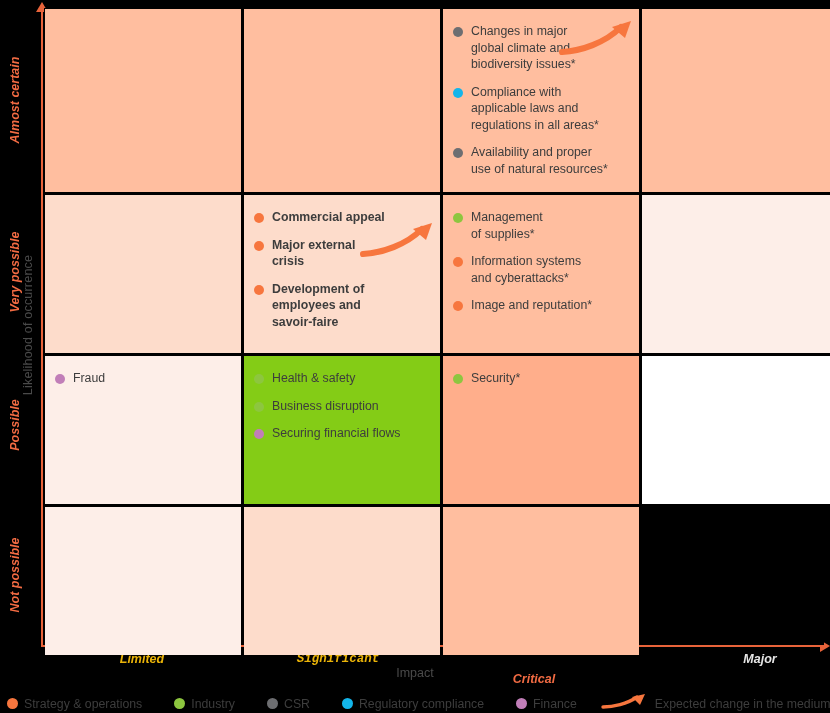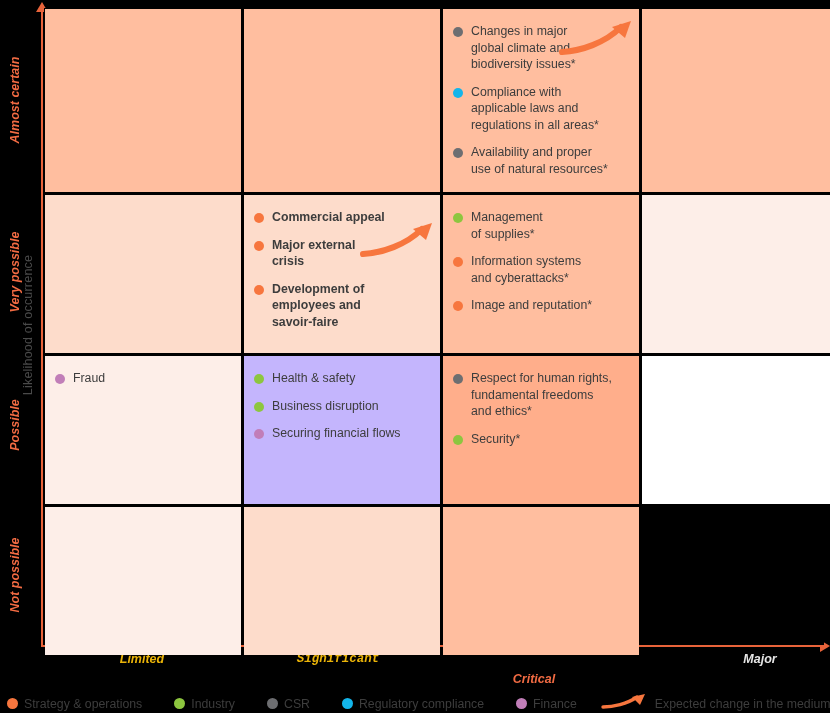--- a/index.html
+++ b/index.html
@@ -164,20 +164,21 @@
   <div class="y-axis-arrow"></div>
   <div class="y-axis-title" style="color: rgb(74, 74, 74);">Likelihood of occurrence</div>
 
   <div class="y-tick" style="top: 93px; color: rgb(242, 107, 67);">Almost certain</div>
   <div class="y-tick" style="top: 265px; color: rgb(242, 107, 67);">Very possible</div>
   <div class="y-tick" style="top: 418px; color: rgb(242, 107, 67);">Possible</div>
   <div class="y-tick" style="top: 568px; color: rgb(242, 107, 67);">Not possible</div>
 
   <div class="x-axis-line"></div>
   <div class="x-axis-arrow"></div>
+  <div class="x-axis-title" style="color: rgb(74, 74, 74);">Impact</div>
 
   <div class="x-tick" style="left: 44px; width: 196px; color: #eab308;">Limited</div>
   <div class="x-tick" style="left: 240px; width: 196px; color: #eab308; font-family: Liberation Mono, monospace;">Significant</div>
   <div class="x-tick" style="left: 436px; width: 196px; color: rgb(242, 107, 67); margin-top: 20px;">Critical</div>
   <div class="x-tick" style="left: 664px; width: 192px; color: #e5e5e5;">Major</div>
 
   <div class="grid">
 
     <div class="cell" style="background: rgb(255, 190, 159);"></div>
     <div class="cell" style="background: rgb(255, 190, 159);"></div>
@@ -245,41 +246,35 @@
       </div>
     </div>
 
     <div class="cell" style="background: rgb(253, 238, 232);"></div>
     <div class="cell" style="background: rgb(253, 238, 232);">
       <div class="entry">
         <span class="dot" style="background: rgb(193, 126, 184);"></span>
         <span class="entry-label">Fraud</span>
       </div>
     </div>
-    <div class="cell" style="background: #c4b5fd;">
+    <div class="cell" style="background: #84cc16;">
       <div class="entry">
         <span class="dot" style="background: rgb(141, 198, 63);"></span>
         <span class="entry-label">Health &amp; safety</span>
       </div>
       <div class="entry">
         <span class="dot" style="background: rgb(141, 198, 63);"></span>
         <span class="entry-label">Business disruption</span>
       </div>
       <div class="entry">
         <span class="dot" style="background: rgb(193, 126, 184);"></span>
         <span class="entry-label">Securing financial flows</span>
       </div>
     </div>
     <div class="cell" style="background: rgb(255, 174, 139);">
-      <div class="entry">
-        <span class="dot" style="background: rgb(109, 110, 113);"></span>
-        <span class="entry-label">Respect for human rights,
-fundamental freedoms
-and ethics*</span>
-      </div>
       <div class="entry">
         <span class="dot" style="background: rgb(141, 198, 63);"></span>
         <span class="entry-label">Security*</span>
       </div>
     </div>
 
     <div class="cell" style="background: rgb(255, 255, 255);"></div>
     <div class="cell" style="background: rgb(253, 238, 232);"></div>
     <div class="cell" style="background: rgb(253, 220, 203);"></div>
     <div class="cell" style="background: rgb(255, 190, 159);"></div>

